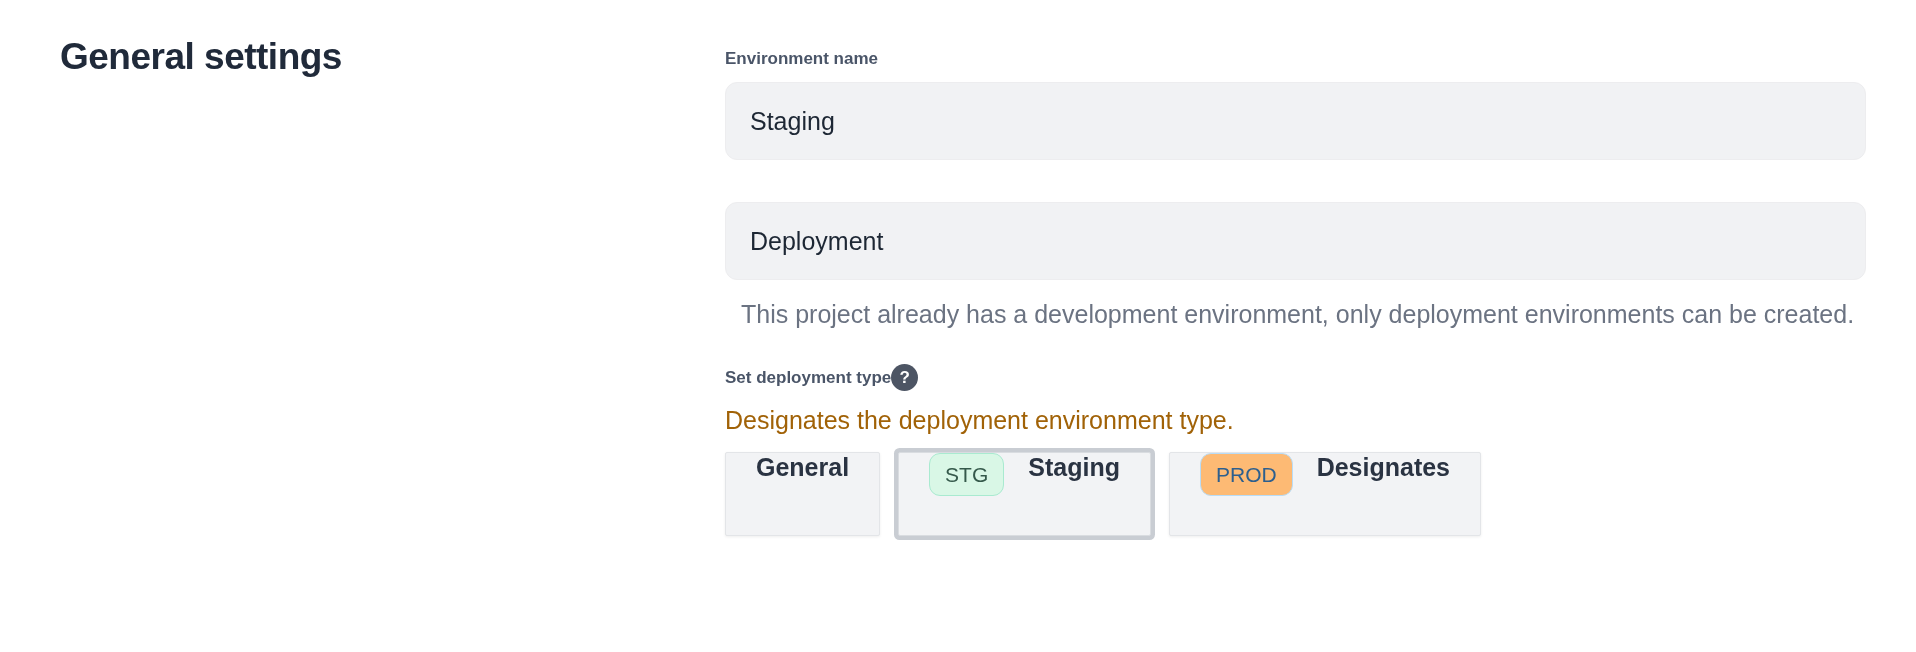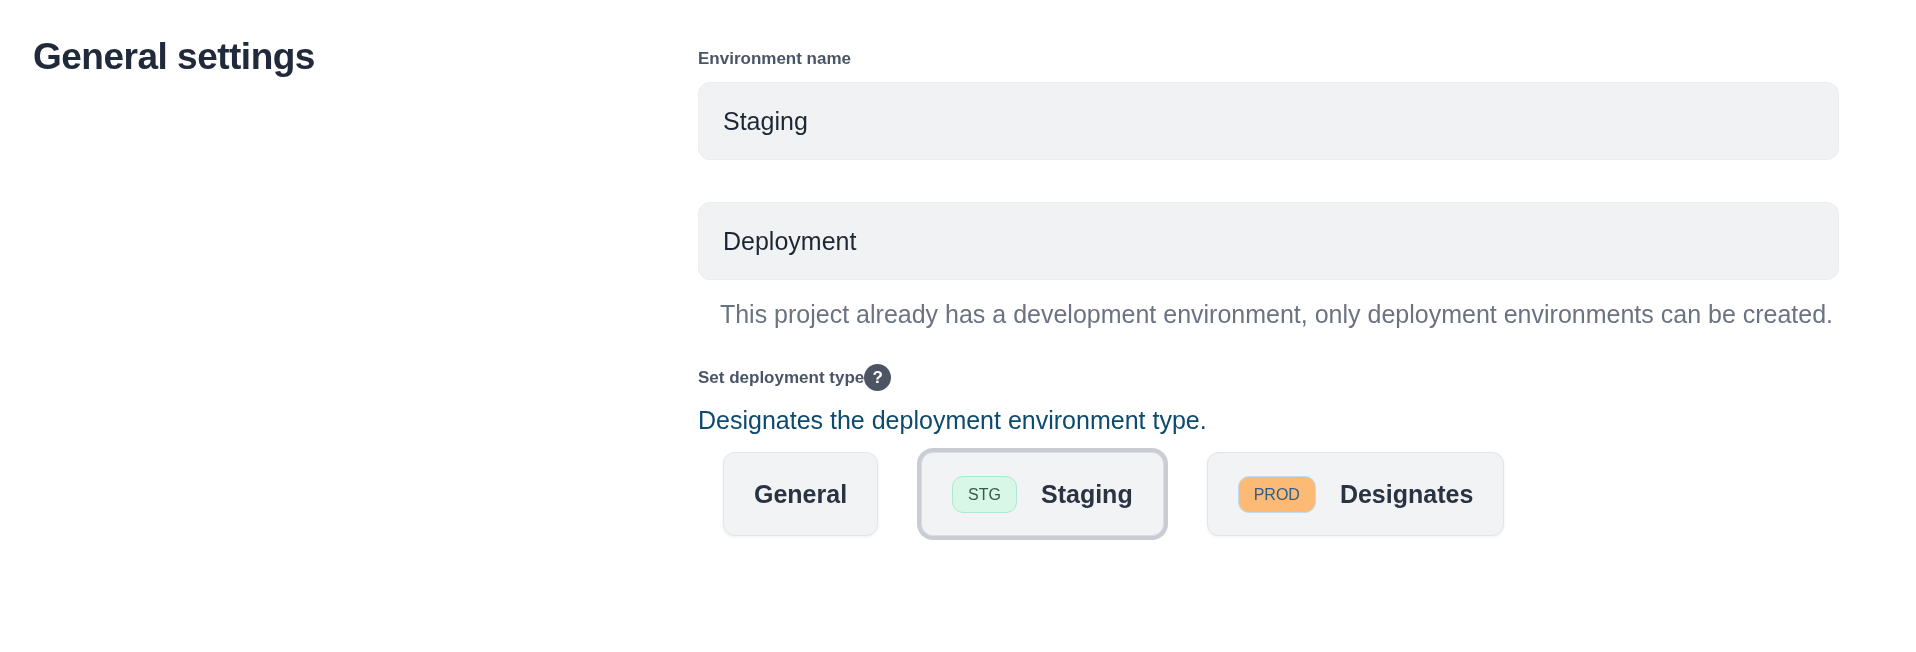--- a/index.html
+++ b/index.html
@@ -6,21 +6,21 @@
   html, body { margin: 0; padding: 0; }
   body {
     width: 1916px;
     height: 652px;
     background: #ffffff;
     font-family: "Liberation Sans", sans-serif;
     overflow: hidden;
   }
   .page {
     display: flex;
-    padding: 36px 48px 0 33px;
+    padding: 36px 48px 0 60px;
   }
   .left-col {
     flex: 0 0 665px;
     width: 665px;
   }
   .page-title {
     margin: 0;
     font-size: 37px;
     font-weight: bold;
     letter-spacing: -0.5px;
@@ -53,21 +53,20 @@
     outline: none;
   }
   .text-field.mb-lg { margin-bottom: 42px; }
   .text-field.mb-sm { margin-bottom: 14px; }
   .helper-text {
     margin: 0 0 30px 16px;
     font-size: 25px;
     line-height: 1.6;
     color: #6b7382;
     max-width: 1141px;
-    text-align: center;
   }
   .label-row {
     display: flex;
     align-items: center;
     margin: 0 0 14px 0;
   }
   .label-row .field-label { margin: 0; }
   .help-icon {
     width: 27px;
     height: 27px;
@@ -78,51 +77,50 @@
     font-weight: bold;
     display: flex;
     align-items: center;
     justify-content: center;
     cursor: pointer;
     line-height: 1;
   }
   .description {
     margin: 0 0 17px 0;
     font-size: 25px;
-    color: #0c4a6e;
+    color: #a16207;
     line-height: 1.2;
   }
   .btn-row {
     display: flex;
     align-items: center;
     gap: 18px;
   }
   .type-btn {
     display: inline-flex;
-    align-items: center;
+    align-items: flex-start;
     gap: 24px;
     height: 84px;
     padding: 0 30px;
     background: #f2f3f5;
     border: 1px solid #e3e5e8;
-    border-radius: 12px;
+    border-radius: 2px;
     font-family: inherit;
     font-size: 25px;
     font-weight: bold;
     color: #2a3342;
     box-shadow: 0 1px 3px rgba(0,0,0,0.07);
     cursor: pointer;
-    margin-left: 25px;
   }
   .type-btn.selected {
     border-color: #d9dce0;
     box-shadow: 0 0 0 4px #c9cdd3, 0 1px 3px rgba(0,0,0,0.07);
   }
   .badge {
-    font-size: 16px;
+    font-size: 21px;
     font-weight: normal;
     padding: 9px 15px;
     border-radius: 11px;
     line-height: 1.1;
   }
   .badge-stg {
     background: #d9f7e6;
     border: 1px solid #a9ead0;
     color: #35594b;
   }

